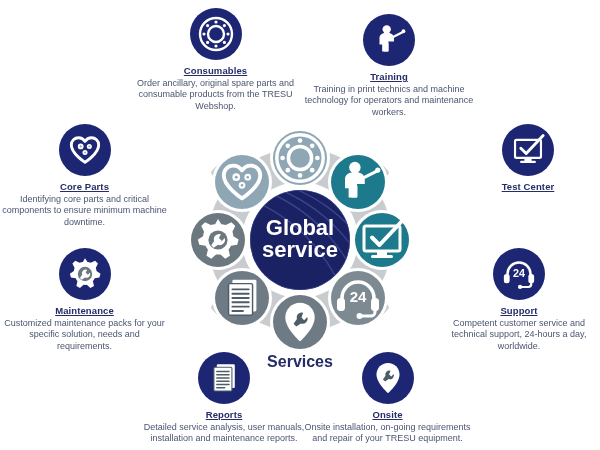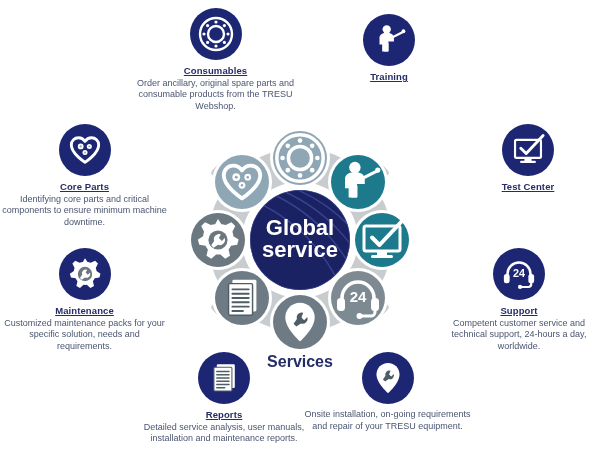--- a/index.html
+++ b/index.html
@@ -251,20 +251,21 @@
   <div class="card-desc">Order ancillary, original spare parts and consumable products from the TRESU Webshop.</div>
 </div>
 
 <div class="card" style="left:303px; top:14px; width:172px;">
   <div class="card-icon">
     <svg width="38" height="38">
         <use href="#sym-trainer" width="38" height="38"></use>
       </svg>
   </div>
   <div class="card-title">Training</div>
+  <div class="card-desc">Training in print technics and machine technology for operators and maintenance workers.</div>
 </div>
 
 <div class="card" style="left:2px; top:124px; width:165px;">
   <div class="card-icon">
     <svg width="36" height="36">
         <use href="#sym-heart" width="36" height="36"></use>
       </svg>
   </div>
   <div class="card-title">Core Parts</div>
   <div class="card-desc">Identifying core parts and critical components to ensure minimum machine downtime.</div>
@@ -308,14 +309,15 @@
   <div class="card-title">Reports</div>
   <div class="card-desc">Detailed service analysis, user manuals, installation and maintenance reports.</div>
 </div>
 
 <div class="card" style="left:300px; top:352px; width:175px;">
   <div class="card-icon">
     <svg width="36" height="36">
         <use href="#sym-pin" width="36" height="36"></use>
       </svg>
   </div>
+  <div class="card-title">Onsite</div>
   <div class="card-desc">Onsite installation, on-going requirements and repair of your TRESU equipment.</div>
 </div>
 
 </body></html>

